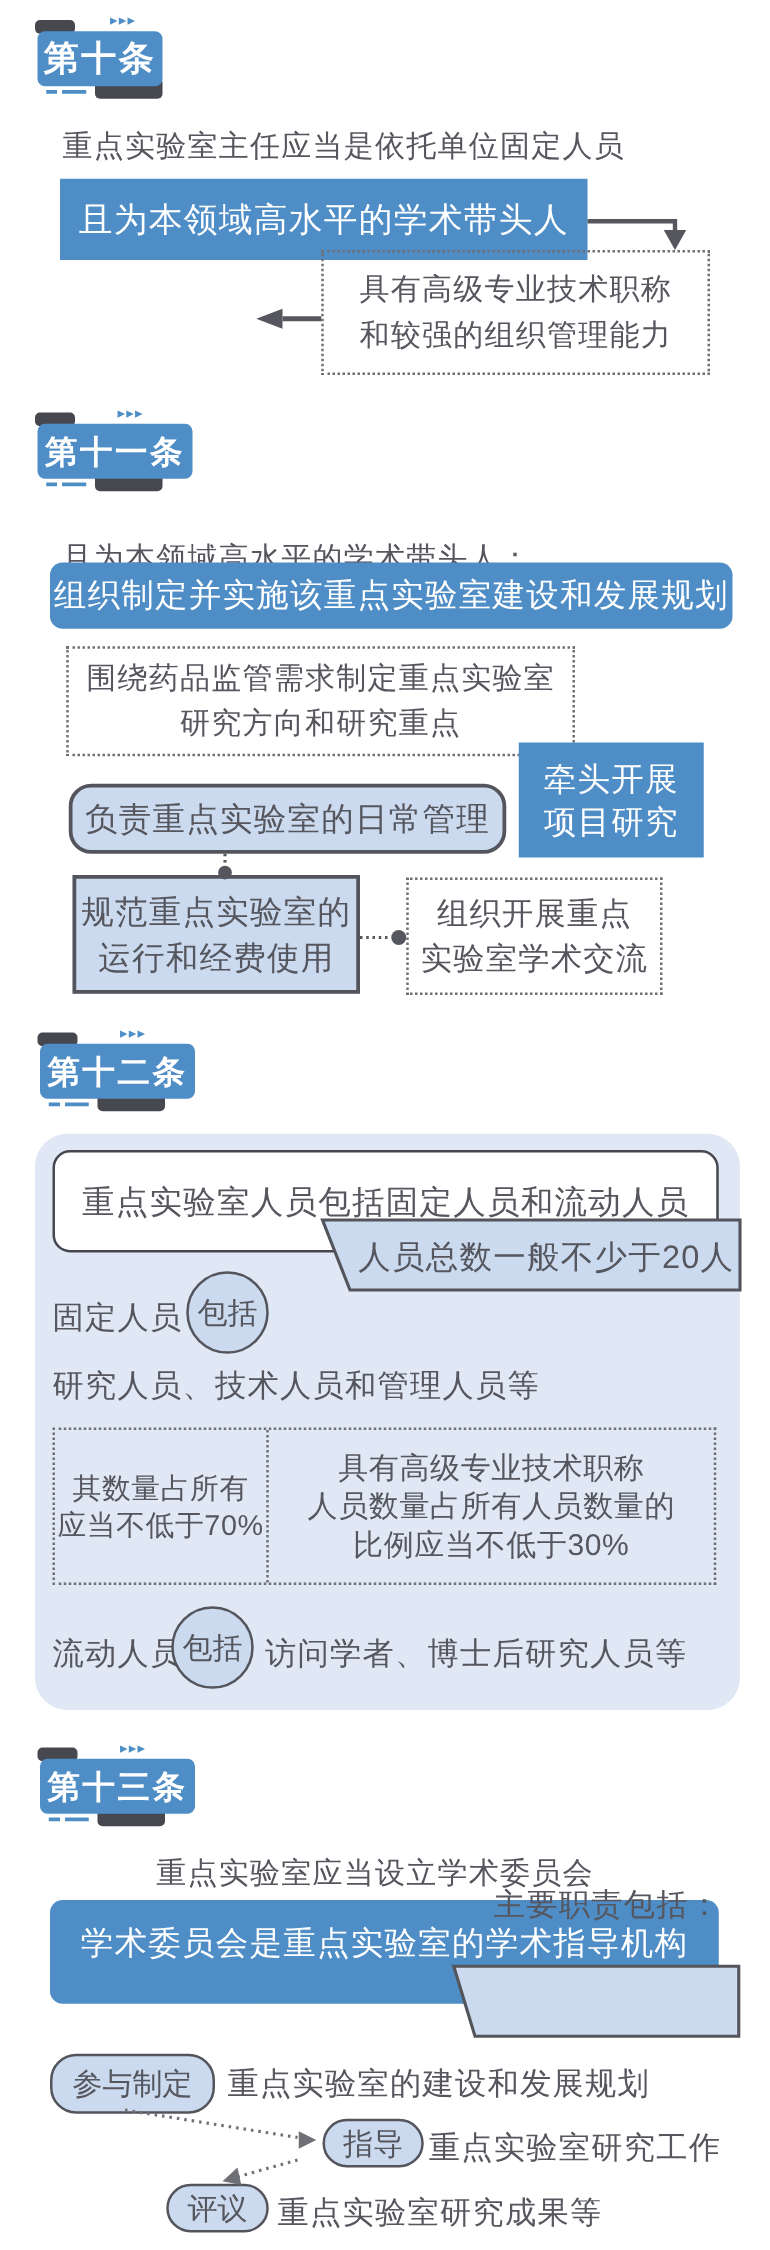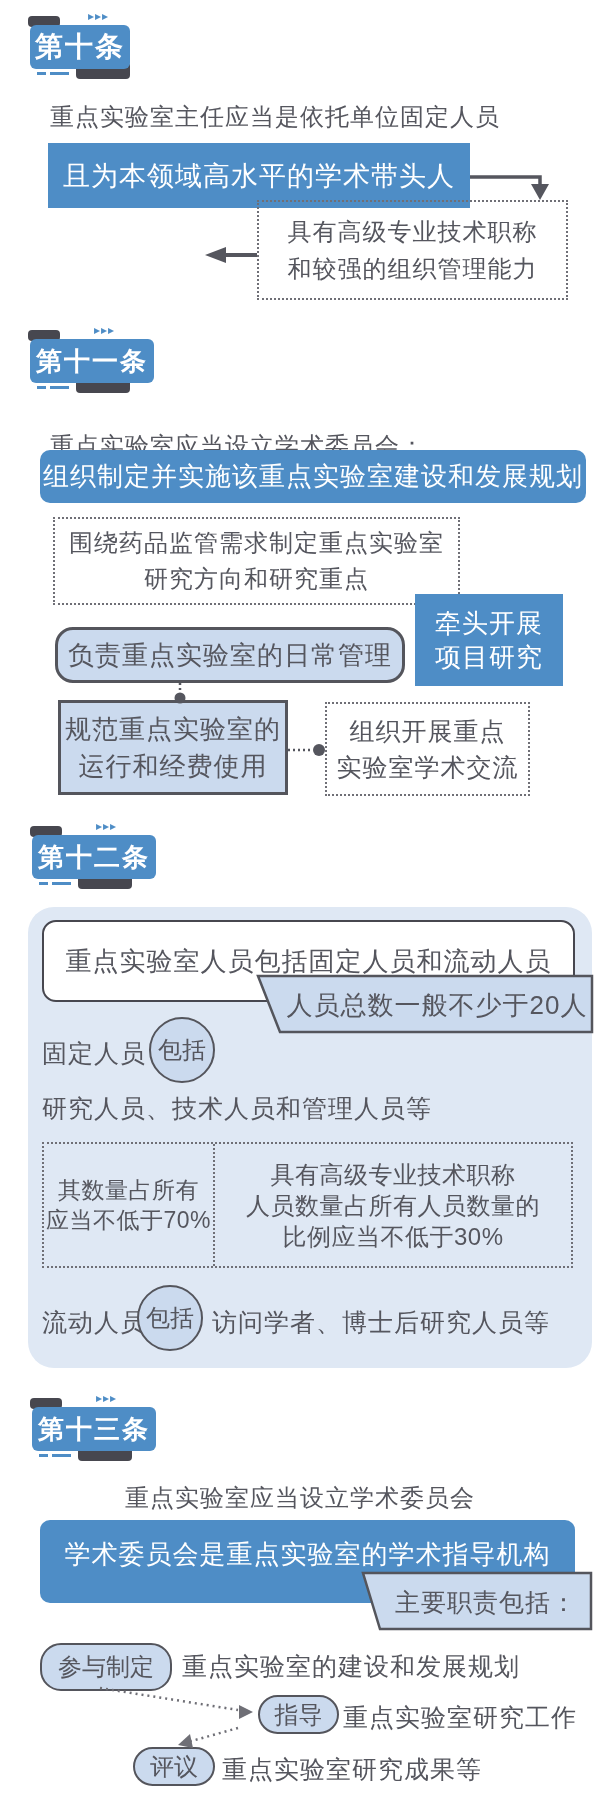--- a/index.html
+++ b/index.html
@@ -73,21 +73,21 @@
 
 
   <div class="badge bwide" style="left:28px;top:330px">
     <span class="tab tab-tl"></span>
     <span class="tab tab-br"></span>
     <span class="chev">▸▸▸</span>
     <div class="main">第十一条</div>
     <span class="dashes"></span>
   </div>
 
-  <div class="abs t24" style="left:50px;top:430px">重点实验室应当设立学术委员会：</div>
+  <div class="abs t24" style="left:50px;top:430px">且为本领域高水平的学术带头人：</div>
 
   <div class="bluebox" style="left:40px;top:450px;width:546px;height:53px;border-radius:10px;font-size:26px">组织制定并实施该重点实验室建设和发展规划</div>
 
   <div class="dashedbox t24" style="left:53px;top:517px;width:407px;height:88px;line-height:36px">
     <span>围绕药品监管需求制定重点实验室</span>
     <span>研究方向和研究重点</span>
   </div>
 
   <div class="bluebox" style="left:415px;top:594px;width:148px;height:92px;font-size:26px;flex-direction:column;line-height:34px;z-index:3">
     <span>牵头开展</span>
@@ -154,21 +154,21 @@
     <span class="dashes"></span>
   </div>
 
   <div class="abs t24" style="left:60px;top:1482px;width:480px;text-align:center">重点实验室应当设立学术委员会</div>
 
   <div class="bluebox" style="left:40px;top:1520px;width:535px;height:83px;border-radius:10px;font-size:26px;padding-bottom:14px">学术委员会是重点实验室的学术指导机构</div>
 
   <svg class="abs" style="left:359px;top:1571px;z-index:3" width="236" height="62">
     <polygon points="4,2 232,2 232,58 21,58" fill="var(--lightblue)" stroke="var(--borderdark)" stroke-width="2.5"></polygon>
   </svg>
-  <div class="paratext t25" style="left:380px;top:1573px;width:212px;height:58px;z-index:4">主要职责包括：</div>
+  <div class="paratext t25" style="left:380px;top:1494px;width:212px;height:58px;z-index:4">主要职责包括：</div>
 
   <div class="pill" style="left:40px;top:1643px;width:132px;height:48px;border-radius:21px;font-size:24px">参与制定</div>
   <div class="abs t25" style="left:182px;top:1650px">重点实验室的建设和发展规划</div>
 
   <div class="pill" style="left:258px;top:1695px;width:81px;height:39px;border-radius:20px;font-size:24px">指导</div>
   <div class="abs t25" style="left:343px;top:1701px">重点实验室研究工作</div>
 
   <div class="pill" style="left:133px;top:1747px;width:82px;height:39px;border-radius:20px;font-size:24px">评议</div>
   <div class="abs t25" style="left:222px;top:1753px">重点实验室研究成果等</div>
 

